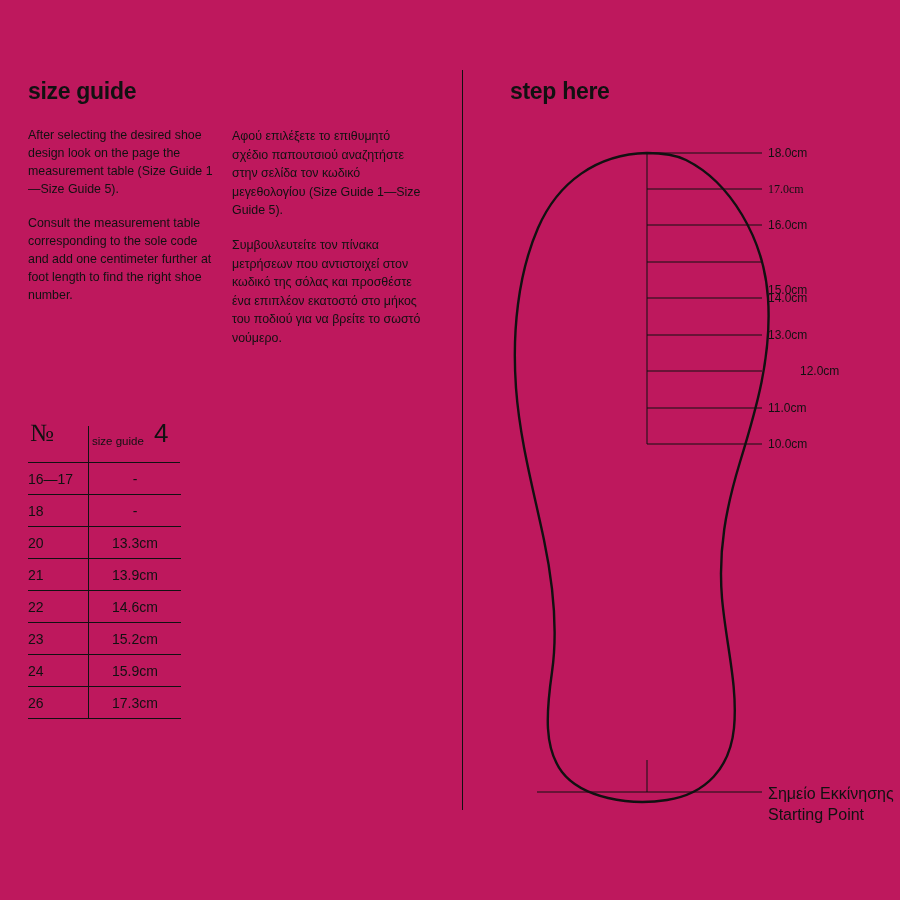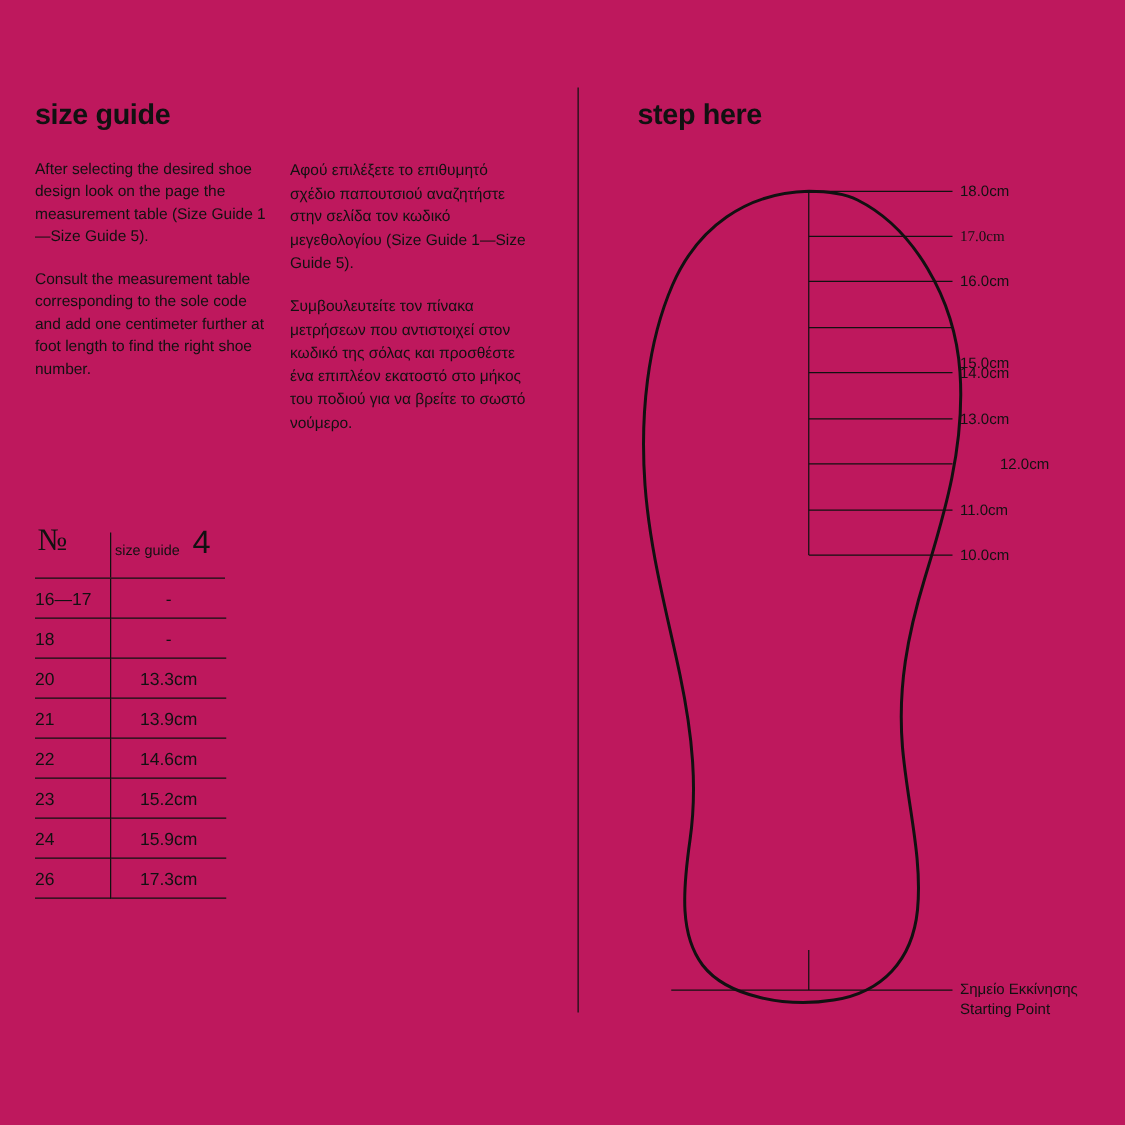--- a/index.html
+++ b/index.html
@@ -146,21 +146,21 @@
   .tick-label {
     position: absolute;
     font-size: 12px;
     color: #111;
     white-space: nowrap;
   }
   #start-label {
     position: absolute;
     left: 306px;
     top: 664px;
-    font-size: 12px;
+    font-size: 16px;
     line-height: 1.3;
     white-space: nowrap;
   }
 </style>
 </head>
 <body>
 
 <div id="page">
 
   <div id="left-col">

